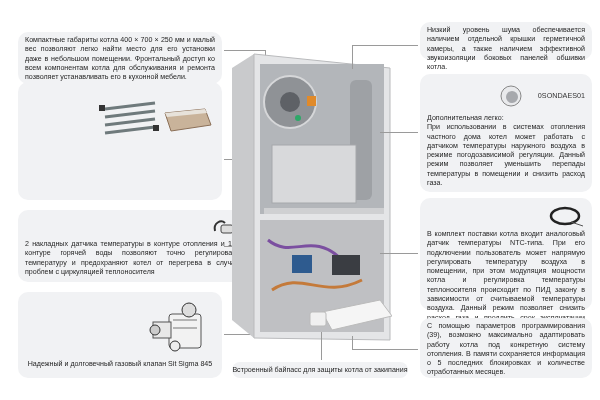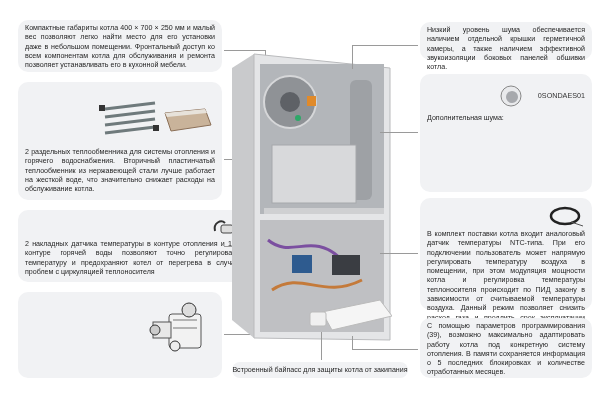--- a/index.html
+++ b/index.html
@@ -11,42 +11,41 @@
   .line { position:absolute; background:#9a9a9a; }
   .boiler { position:absolute; left:232px; top:50px; width:160px; height:300px; }
   .caption { position:absolute; left:232px; top:362px; width:176px; height:16px; background:#f1f2f4;
              border-radius:8px; font-size:7.1px; line-height:16px; text-align:center; color:#1f1f1f; }
   .icon-wrap { display:flex; justify-content:flex-end; align-items:center; }
   .code { font-size:7.2px; color:#333; margin-left:14px; }
 </style>
 </head>
 <body>
 
-<div class="card" style="left:18px; top:20px; width:204px; height:52px;">
+<div class="card" style="left:18px; top:32px; width:204px; height:52px;">
   <p>Компактные габариты котла 400 × 700 × 250 мм и малый вес позволяют легко найти место для его установки даже в небольшом помещении.  Фронтальный доступ ко всем компонентам котла для обслуживания и ремонта позволяет устанавливать его в кухонной мебели.</p>
 </div>
 
 <div class="card" style="left:18px; top:82px; width:204px; height:118px;">
   <div class="icon-wrap" style="height:58px; margin-top:4px;">
     <svg width="120" height="40" viewBox="0 0 120 40">
       <g stroke="#6f7a7c" stroke-width="3" fill="none">
         <line x1="10" y1="10" x2="60" y2="4"></line>
         <line x1="10" y1="18" x2="60" y2="12"></line>
         <line x1="10" y1="26" x2="60" y2="20"></line>
         <line x1="10" y1="34" x2="60" y2="28"></line>
       </g>
       <rect x="4" y="6" width="6" height="6" fill="#333"></rect>
       <rect x="58" y="26" width="6" height="6" fill="#333"></rect>
       <g>
         <polygon points="70,14 110,10 116,26 76,32" fill="#c9b39a" stroke="#8b6f57" stroke-width="1"></polygon>
         <polygon points="70,14 110,10 112,14 72,18" fill="#e7e2da"></polygon>
       </g>
     </svg>
   </div>
-  <p>2 раздельных теплообменника для системы отопления и горячего водоснабжения. Вторичный пластинчатый теплообменник из нержавеющей стали лучше работает на жесткой воде, что значительно снижает расходы на обслуживание котла.</p>
 </div>
 
 <div class="card" style="left:18px; top:210px; width:228px; height:72px;">
   <div class="icon-wrap" style="height:24px; margin-top:2px;">
     <svg width="30" height="22" viewBox="0 0 30 22">
       <path d="M6 14 C4 6, 12 2, 16 6" stroke="#333" stroke-width="2" fill="none"></path>
       <rect x="12" y="8" width="12" height="8" rx="2" fill="#ddd" stroke="#444" stroke-width="1"></rect>
       <line x1="24" y1="12" x2="28" y2="14" stroke="#444" stroke-width="2"></line>
     </svg>
   </div>
@@ -58,20 +57,21 @@
     <svg width="70" height="58" viewBox="0 0 70 58">
       <rect x="24" y="14" width="32" height="34" rx="3" fill="#f2f2f2" stroke="#555" stroke-width="1"></rect>
       <circle cx="44" cy="10" r="7" fill="#ddd" stroke="#333" stroke-width="1"></circle>
       <rect x="8" y="22" width="18" height="16" fill="#e8e8e8" stroke="#555" stroke-width="1"></rect>
       <circle cx="10" cy="30" r="5" fill="#ccc" stroke="#333" stroke-width="1"></circle>
       <circle cx="30" cy="46" r="5" fill="#eee" stroke="#333" stroke-width="1"></circle>
       <line x1="28" y1="20" x2="52" y2="20" stroke="#777"></line>
       <line x1="28" y1="28" x2="52" y2="28" stroke="#777"></line>
     </svg>
   </div>
+  <p style="text-align:center;">Надежный и долговечный газовый клапан Sit Sigma 845</p>
 </div>
 
 <div class="line" style="left:224px; top:50px; width:42px; height:1px;"></div>
 <div class="line" style="left:265px; top:50px; width:1px; height:14px;"></div>
 <div class="line" style="left:224px; top:159px; width:14px; height:1px;"></div>
 <div class="line" style="left:224px; top:246px; width:14px; height:1px;"></div>
 <div class="line" style="left:224px; top:334px; width:38px; height:1px;"></div>
 <div class="line" style="left:261px; top:320px; width:1px; height:15px;"></div>
 
 <div class="boiler">
@@ -111,21 +111,22 @@
 </div>
 
 <div class="card" style="left:420px; top:74px; width:172px; height:118px;">
   <div class="icon-wrap" style="height:36px;">
     <svg width="26" height="28" viewBox="0 0 26 28">
       <circle cx="13" cy="14" r="10" fill="#e9eaec" stroke="#888" stroke-width="1"></circle>
       <circle cx="14" cy="15" r="6" fill="#a7a9ad"></circle>
     </svg>
     <span class="code">0SONDAES01</span>
   </div>
-  <p>Дополнительная шума:</p>
+  <p>Дополнительная легко:</p>
+  <p>При использовании в системах отопления частного дома котел может работать с датчиком температуры наружного воздуха в режиме погодозависимой регуляции. Данный режим позволяет уменьшить перепады температуры в помещении и снизить расход газа.</p>
 </div>
 
 <div class="card" style="left:420px; top:198px; width:172px; height:112px;">
   <div class="icon-wrap" style="height:28px;">
     <svg width="40" height="24" viewBox="0 0 40 24">
       <ellipse cx="20" cy="12" rx="14" ry="8" fill="none" stroke="#222" stroke-width="2.5"></ellipse>
       <line x1="26" y1="18" x2="38" y2="22" stroke="#555" stroke-width="1"></line>
     </svg>
   </div>
   <p>В комплект поставки котла входит аналоговый датчик температуры NTC-типа. При его подключении пользователь может напрямую регулировать температуру воздуха в помещении, при этом модуляция мощности котла и регулировка температуры теплоносителя происходит по ПИД закону в зависимости от считываемой температуры воздуха. Данный режим позволяет снизить расход газа и продлить срок эксплуатации котла.</p>

